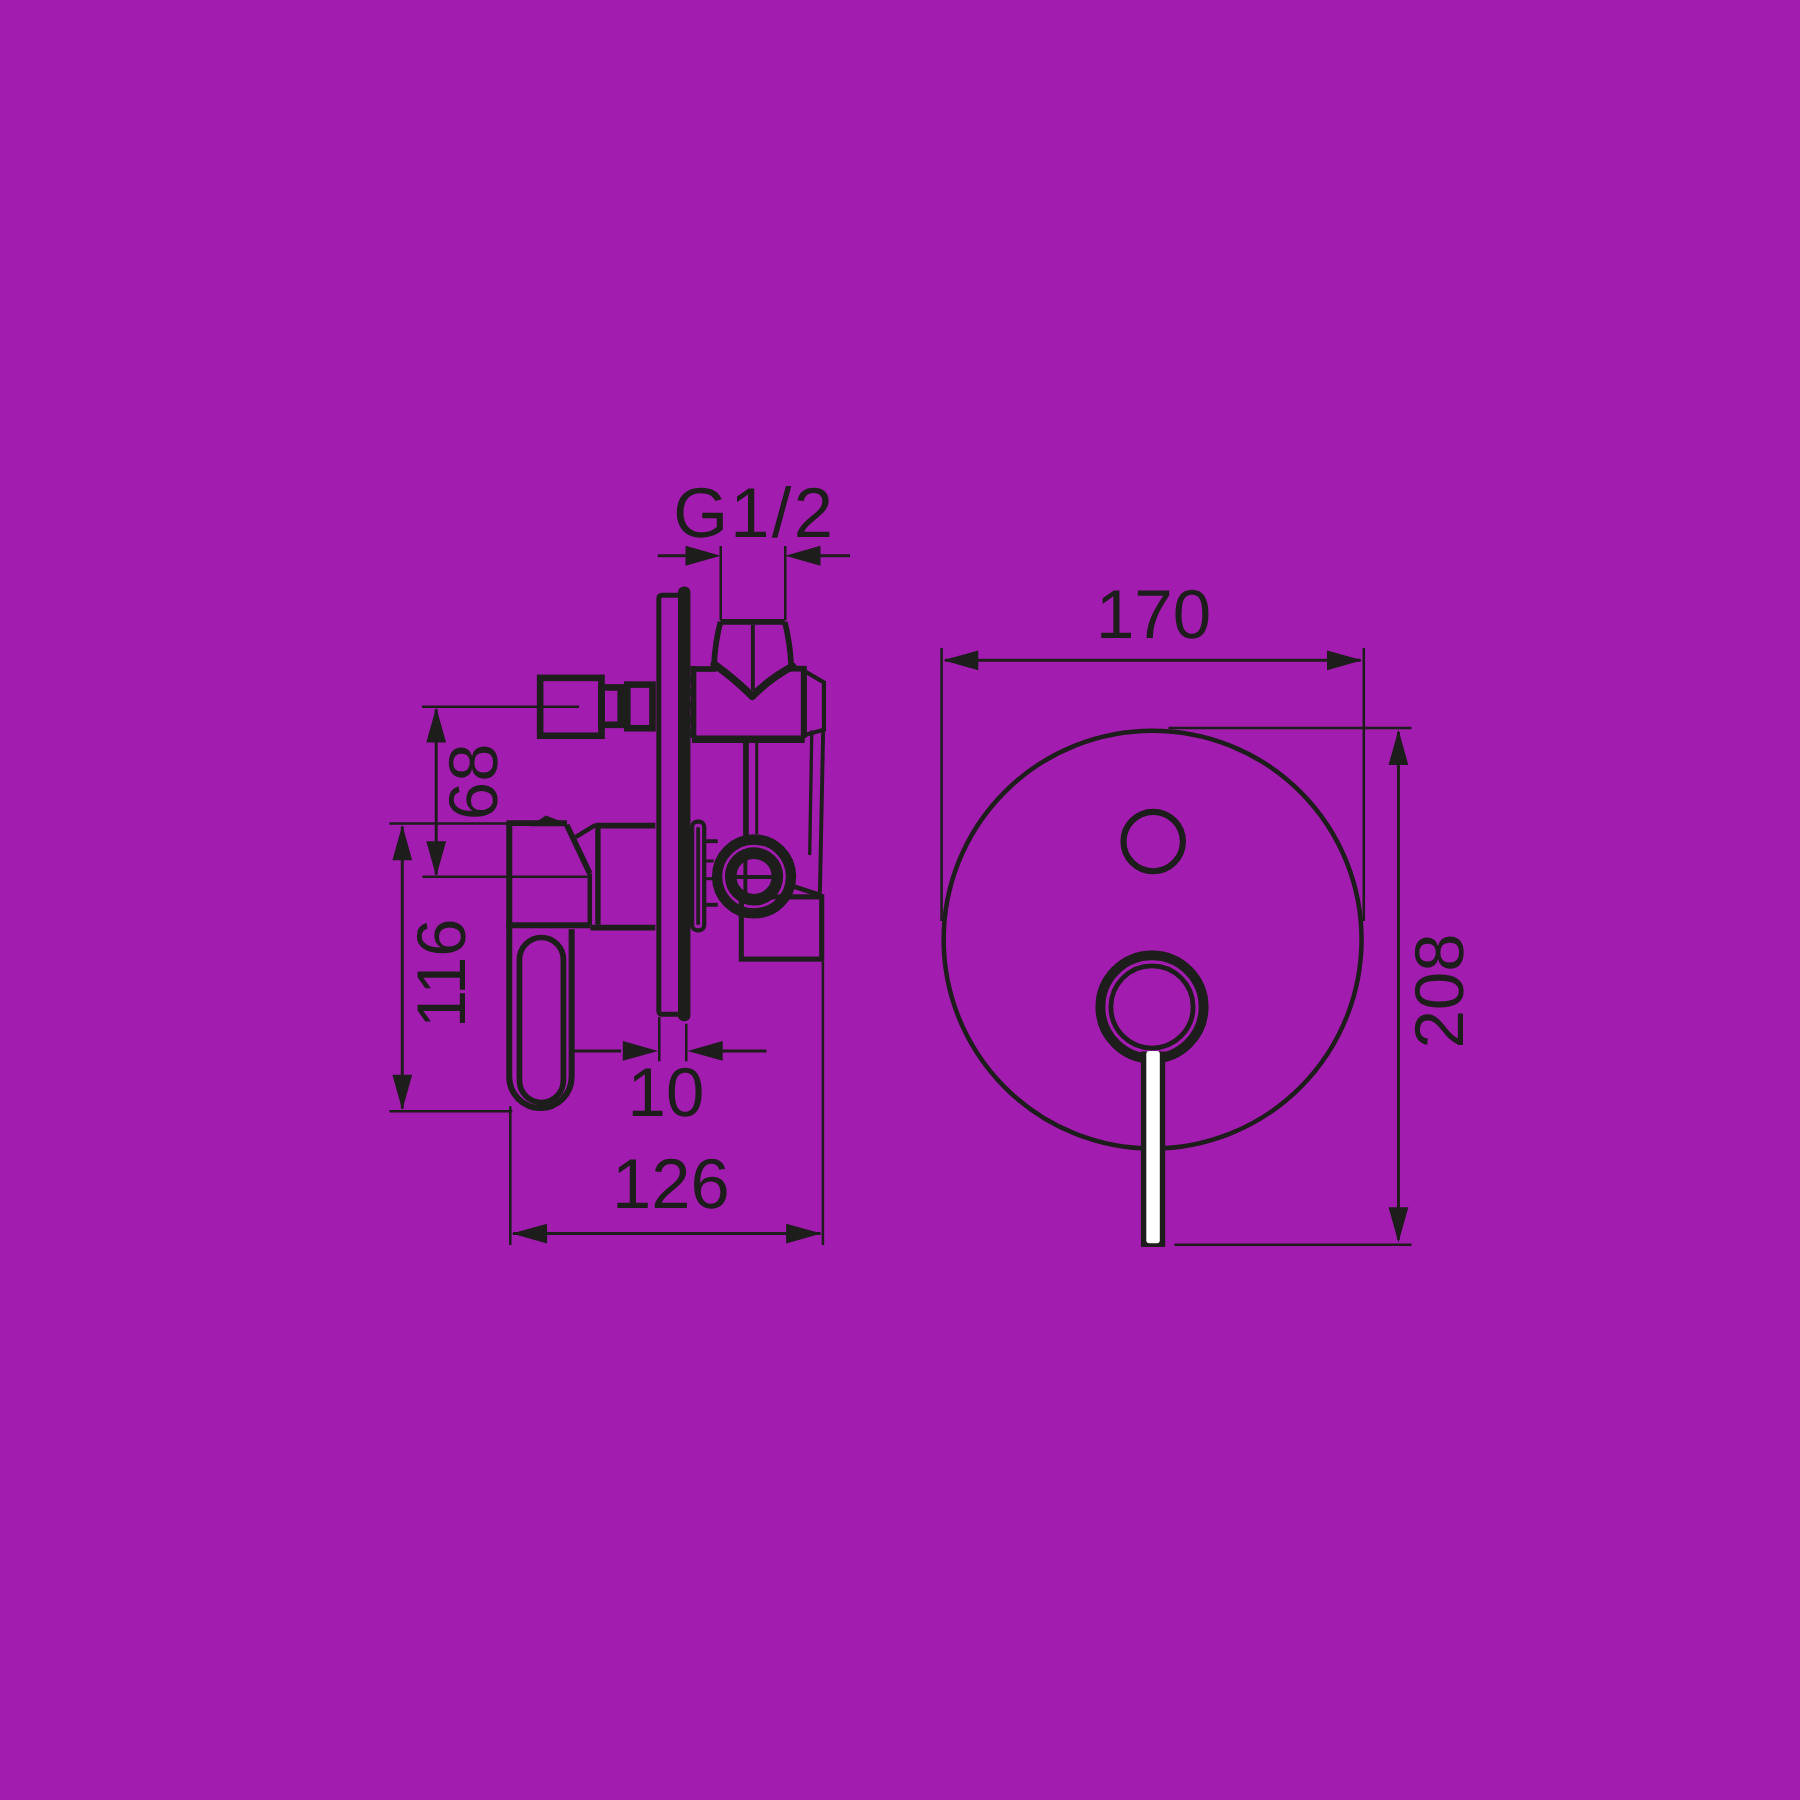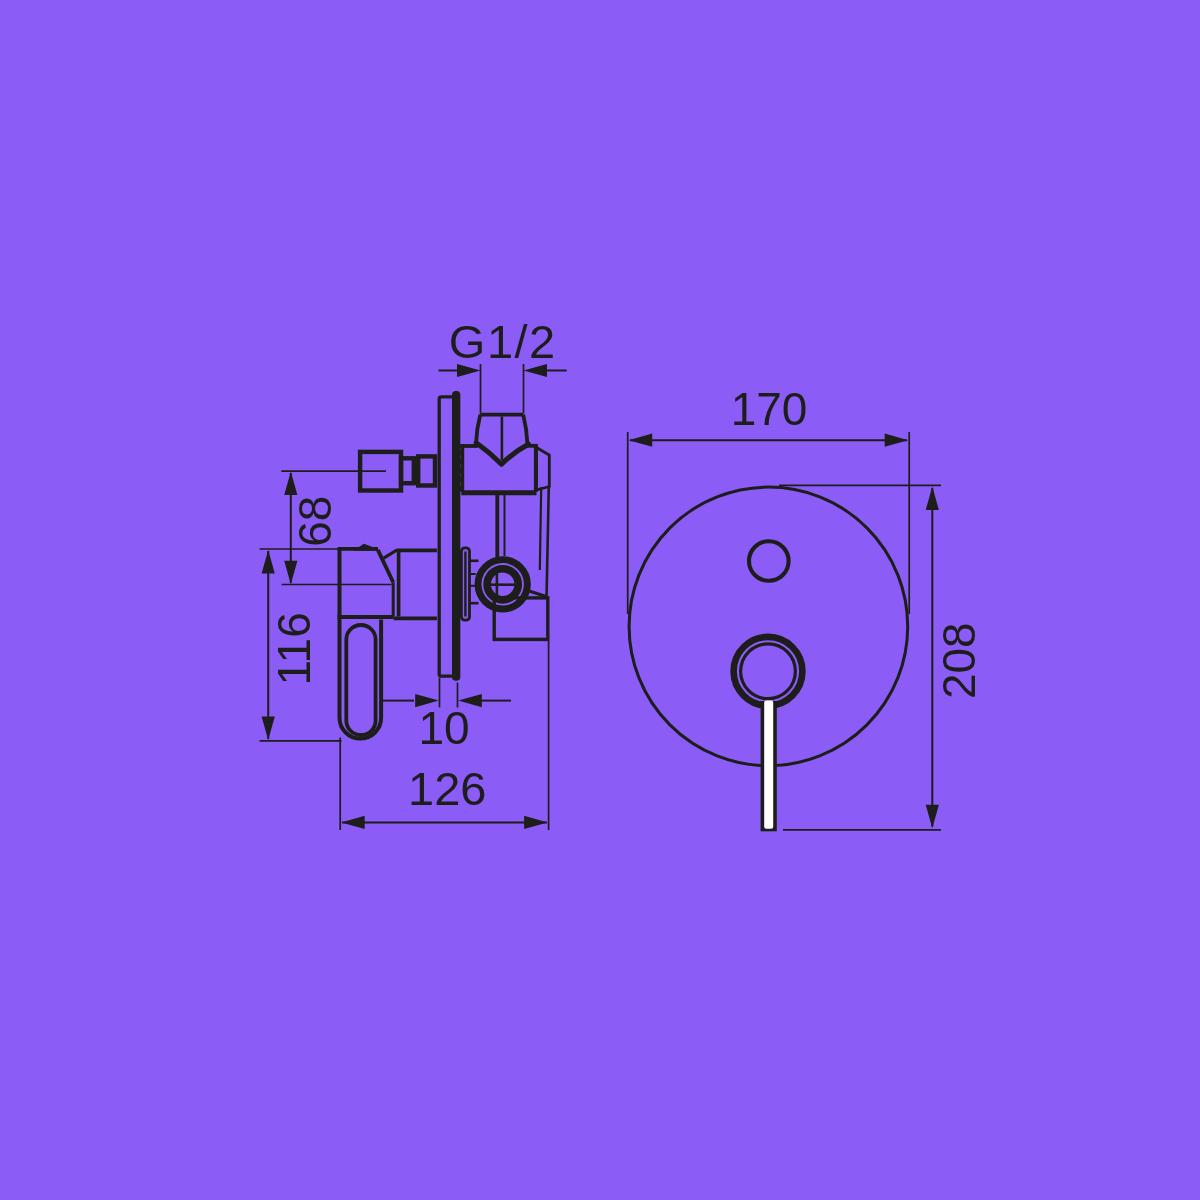--- a/index.html
+++ b/index.html
@@ -1,16 +1,16 @@
 <!DOCTYPE html>
 <html><head>
 <meta charset="utf-8">
 <style>
   html,body{margin:0;padding:0;background:#fff;}
-  .wrap{width:1200px;height:1200px;background:#8b5cf6;}
+  .wrap{width:1200px;height:1200px;background:#a21caf;}
   svg{display:block;}
   text{font-family:"Liberation Sans", sans-serif; fill:#1d1d1b;}
 </style>
 </head>
 <body>
 
 <div class="wrap">
 <svg width="1200" height="1200" viewBox="0 0 1200 1200" fill="none" stroke-linecap="butt">
 <g stroke="#1d1d1b">
 

